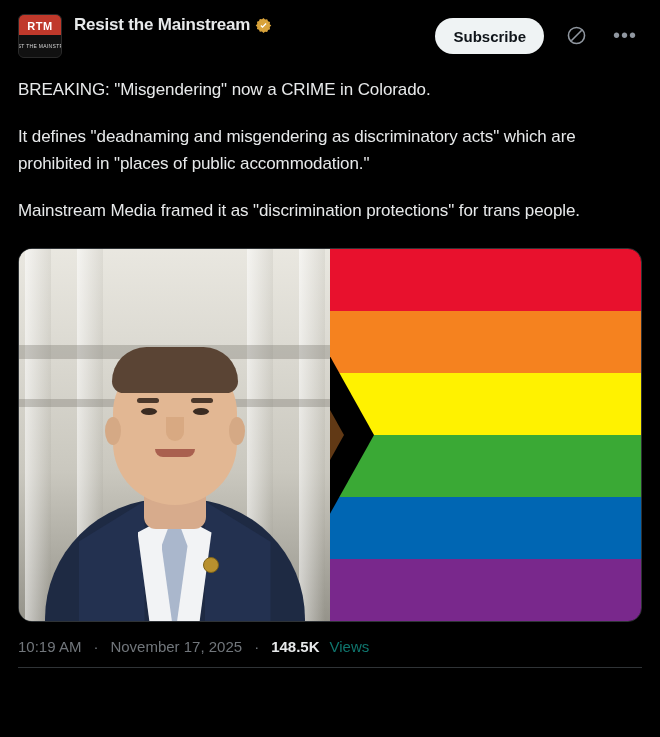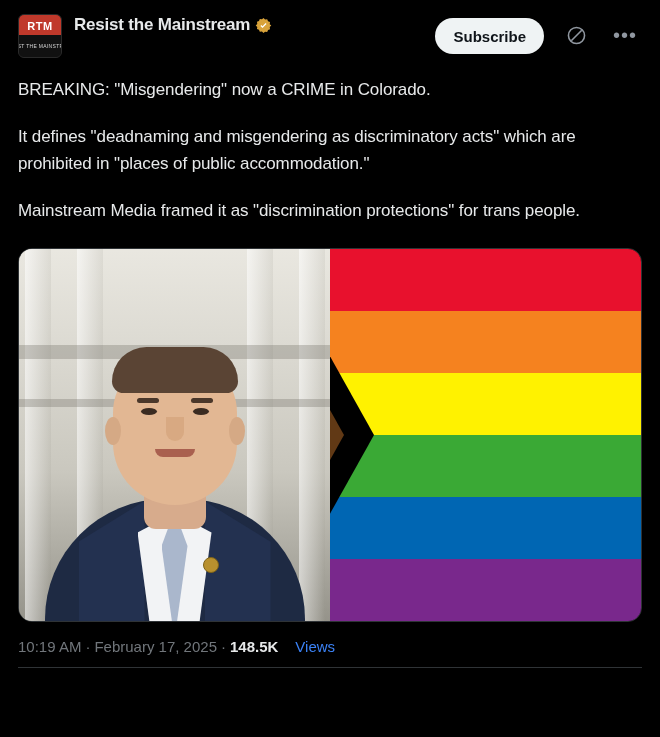--- a/index.html
+++ b/index.html
@@ -340,33 +340,33 @@
   .chev {
     position: absolute;
     left: 0; top: 0;
     width: 150px;
     height: 100%;
   }
   
   .footer {
     display: flex;
     align-items: center;
-    gap: 0px;
+    gap: 8px;
     font-size: 15px;
     color: #71767b;
     padding: 16px 0 12px 0;
   }
   .footer .sep { margin: 0 4px; }
   .footer .views-count {
     color: #e7e9ea;
     font-weight: bold;
   }
   .footer .views-label {
-    color: #3b82f6;
-    margin-left: 17px;
+    color: #0f766e;
+    margin-left: 2px;
   }
   .divider {
     height: 1px;
     background: #2f3336;
     width: 624px;
   }
 </style>
 </head>
 <body>
 
@@ -455,20 +455,20 @@
         <polygon points="-120,0 -16,187 -120,374" fill="#74d7ee"></polygon>
         <polygon points="-150,0 -46,187 -150,374" fill="#ffafc8"></polygon>
         <polygon points="-180,0 -76,187 -180,374" fill="#ffffff"></polygon>
       </svg>
     </div>
   </div>
 
   <div class="footer">
     <span>10:19 AM</span>
     <span class="sep">·</span>
-    <span>February 17, 2025</span>
+    <span>November 17, 2025</span>
     <span class="sep">·</span>
     <span class="views-count">148.5K</span>
     <span class="views-label">Views</span>
   </div>
 
   <div class="divider"></div>
 </div>
 
 </body></html>

